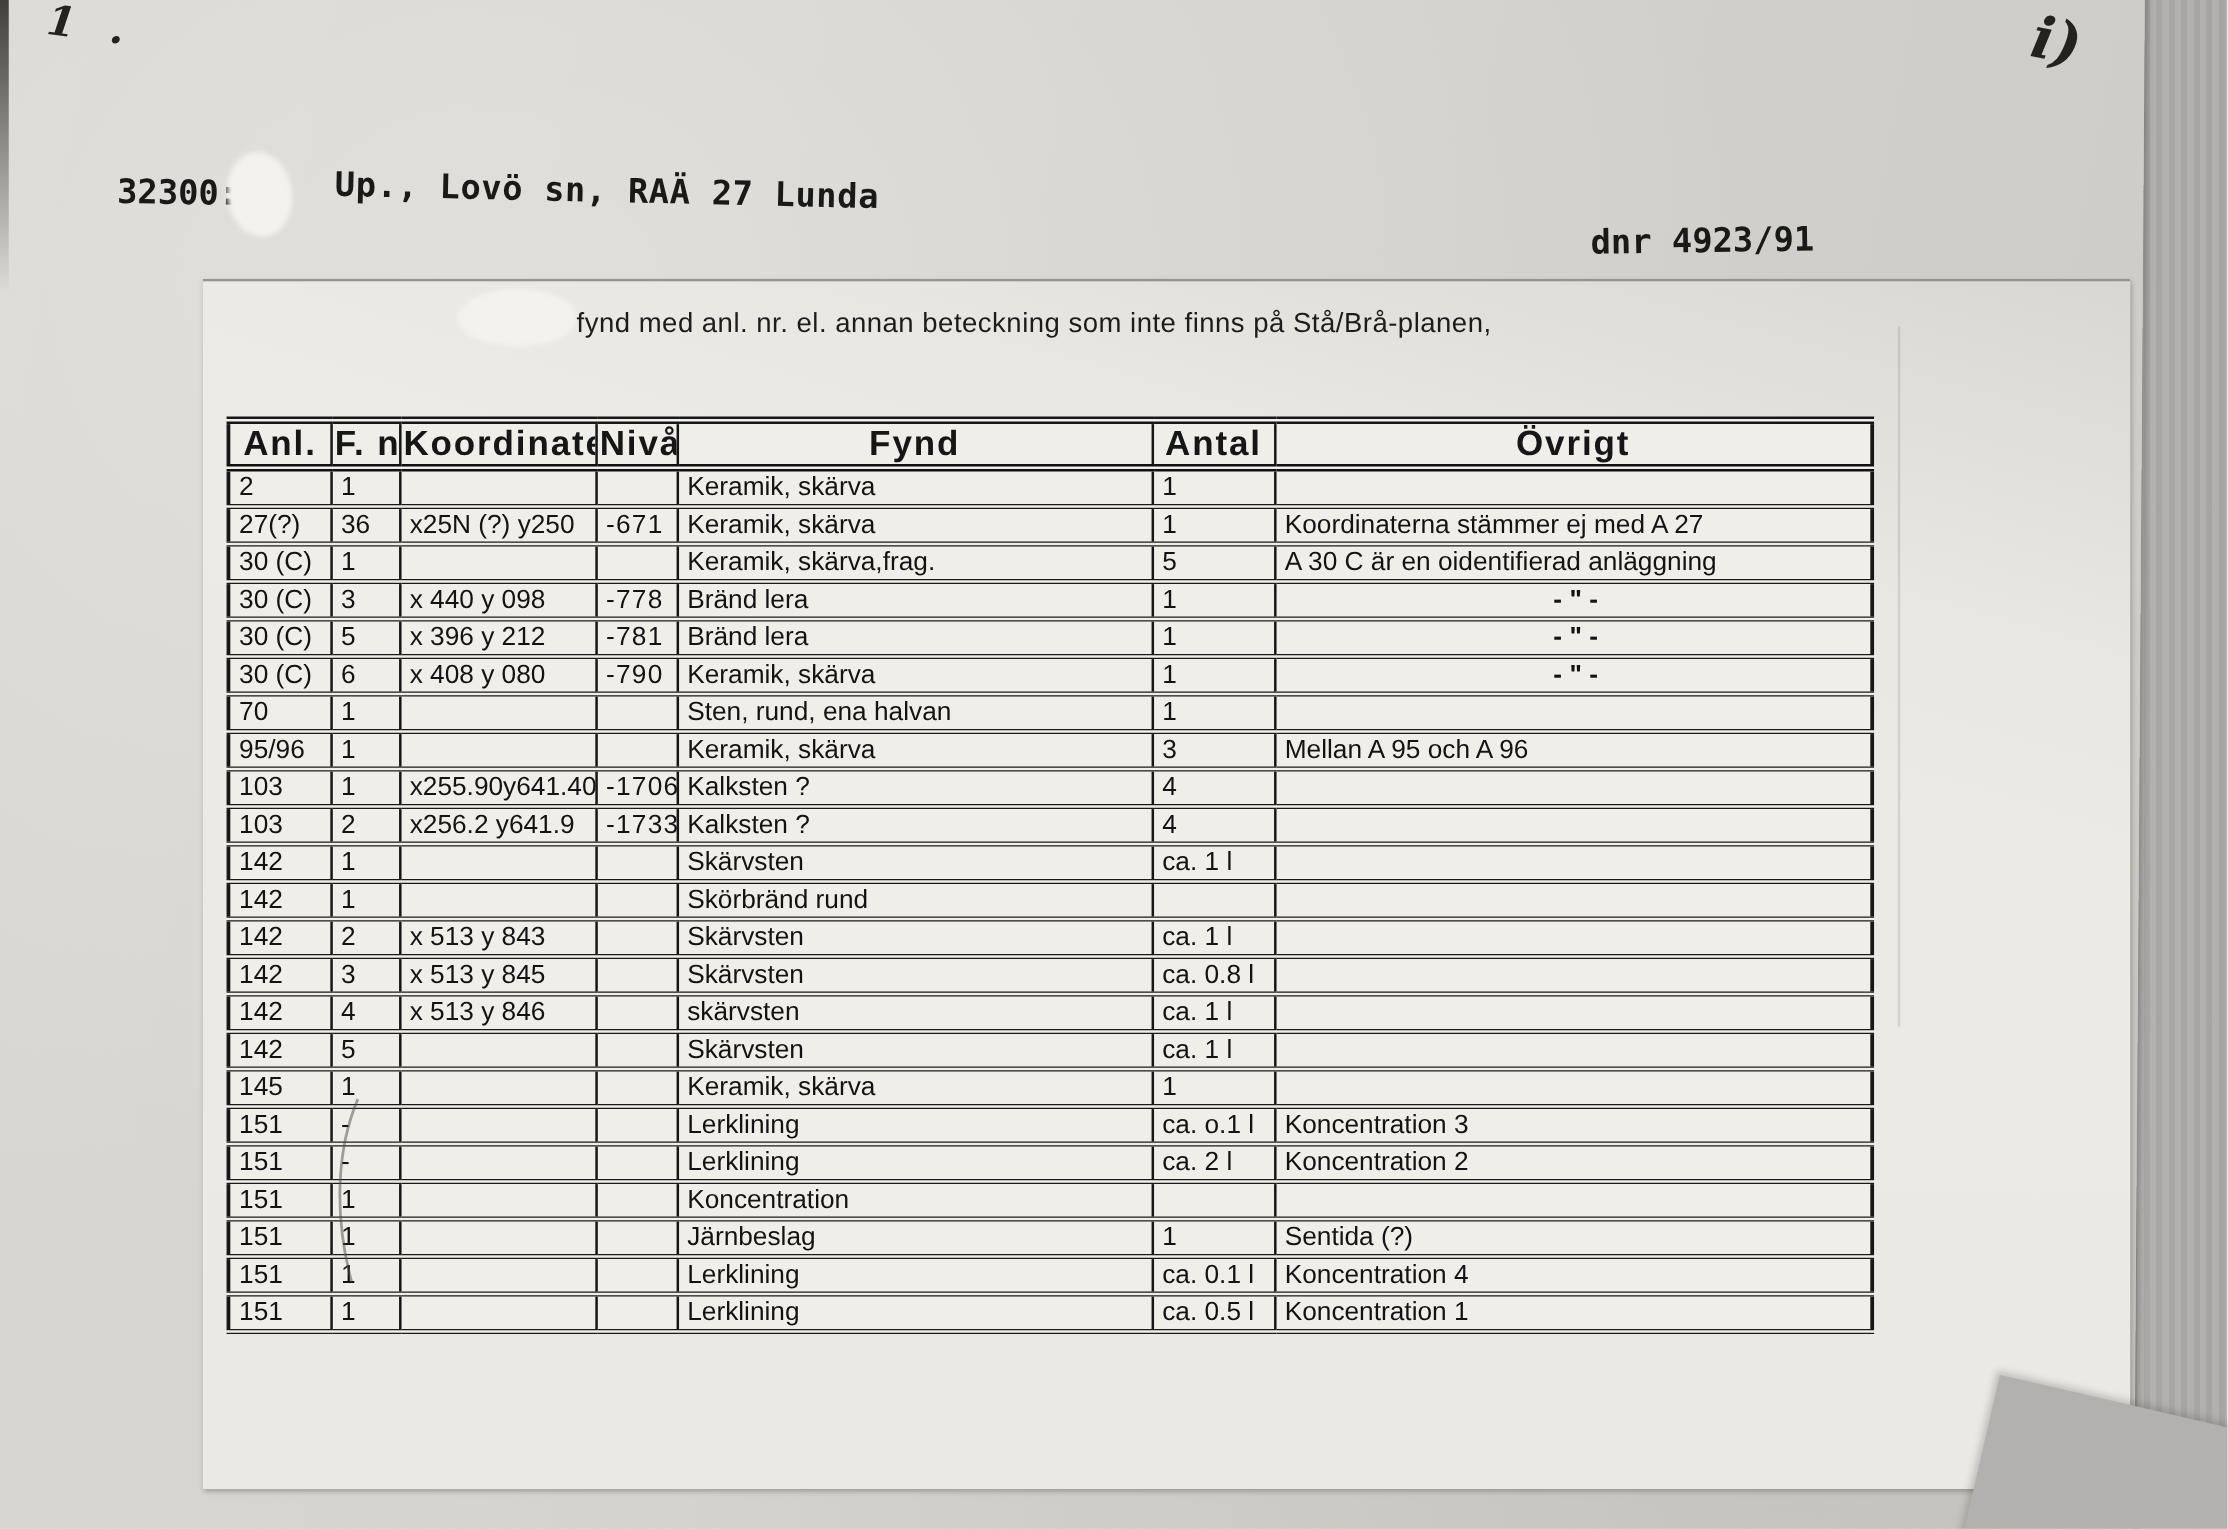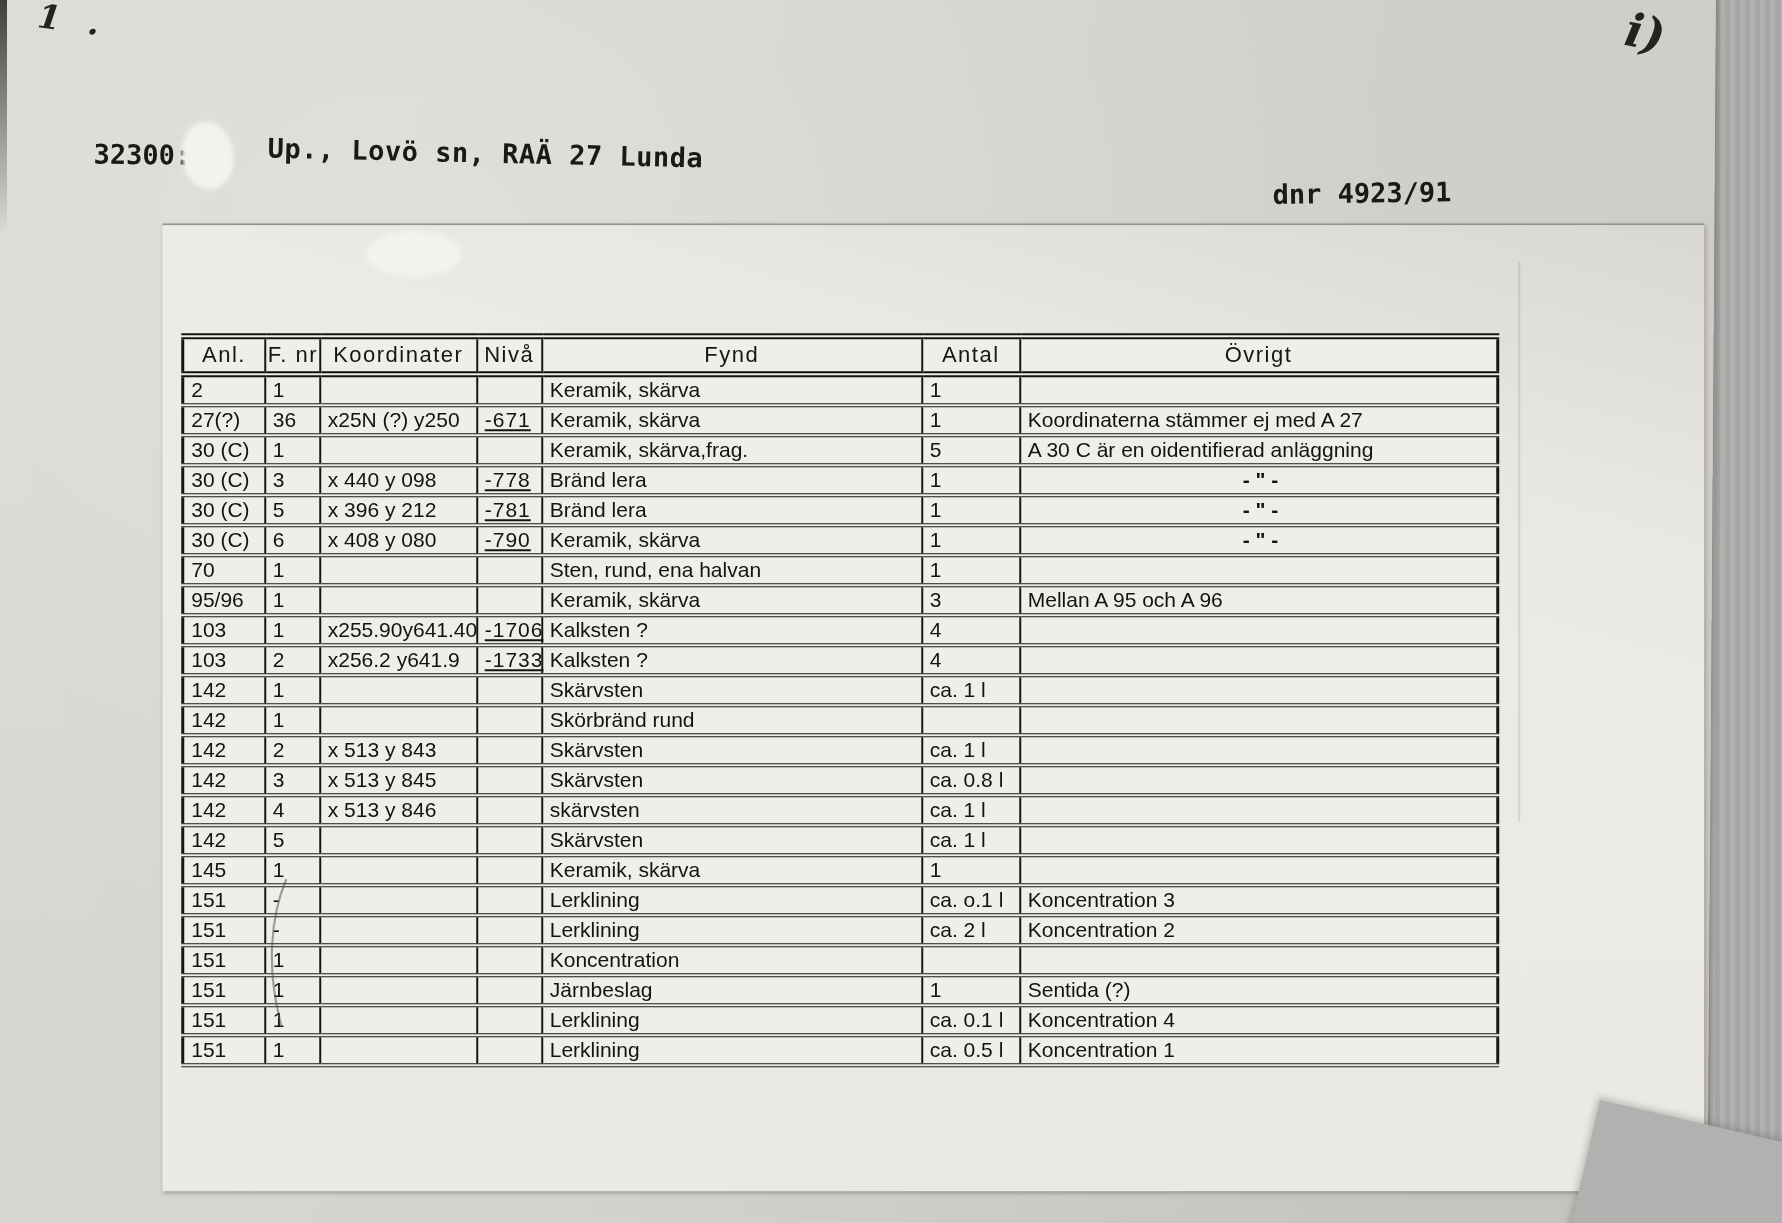--- a/index.html
+++ b/index.html
@@ -44,30 +44,30 @@
     transform:rotate(-0.4deg); transform-origin:left top;
   }
   .crease { position:absolute; left:1356px; top:36px; width:2px; height:560px; background:rgba(118,116,112,0.20); }
   .blob-b { left:204px; top:6px; width:95px; height:46px; }
   .subtitle { position:absolute; left:299px; top:20px; font-size:22px; color:#1c1c1b; letter-spacing:0.4px; white-space:nowrap; }
   
   table.finds { position:absolute; left:19px; top:108px; width:1315px;
     border-collapse:collapse; table-layout:fixed; background:#efeee9; border:3px solid #161616; }
   table.finds th {
     border:2px solid #161616; border-top:6px double #161616; border-bottom:6px double #111;
-    height:32px; font-size:22px; letter-spacing:1.5px; font-weight:normal; padding:0 2px;
+    height:32px; font-size:28px; letter-spacing:1.5px; font-weight:bold; padding:0 2px;
     white-space:nowrap; overflow:hidden;
   }
   table.finds td {
     border:2px solid #161616; border-bottom:4px double #1a1a1a;
     height:26px; font-size:21px; padding:0 3px 0 7px; white-space:nowrap; overflow:visible;
     color:#131313;
   }
   td.c0 { padding-left:11px; }
-  td.c3 { letter-spacing:1px;text-decoration:underline; }
+  td.c3 { letter-spacing:1px; }
   td.c5 { padding-left:5px; }
   td.ditto { text-align:center; white-space:pre; padding-left:0; font-weight:bold; }
   .pen-mark { position:absolute; left:102px; top:652px; opacity:0.5; }
   .corner-wedge { position:absolute; right:-38px; bottom:-52px; width:240px; height:150px;
     background:linear-gradient(90deg,#bcbab8,#adabq9); background-color:#b3b1af;
     transform:rotate(13deg); box-shadow:-3px -3px 6px rgba(70,68,66,0.25); }
 </style>
 </head>
 <body>
 
@@ -84,20 +84,21 @@
     <div class="whiteout blob-a"></div>
 
     <div class="tw title">Up., Lovö sn, RAÄ 27 Lunda</div>
 
     <div class="tw dnr">dnr 4923/91</div>
 
     <div class="inset">
       <div class="crease"></div>
       <div class="whiteout blob-b"></div>
 
+      <div class="subtitle">fynd med anl. nr. el. annan beteckning som inte finns på Stå/Brå-planen,</div>
 
       <table class="finds">
         <colgroup>
           <col style="width:82px">
             <col style="width:55px">
             <col style="width:157px">
           <col style="width:65px">
             <col style="width:380px">
             <col style="width:98px">
           <col style="width:478px">

